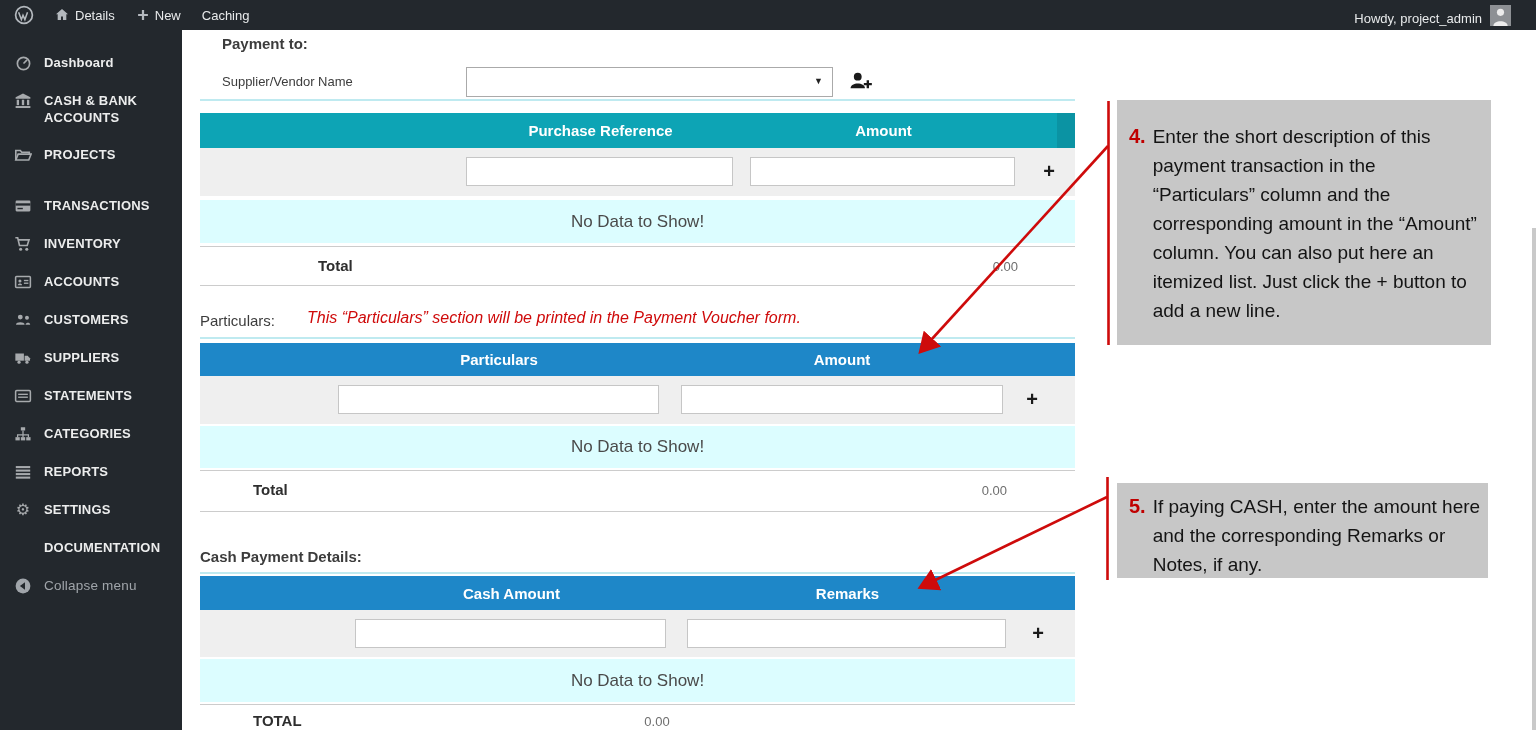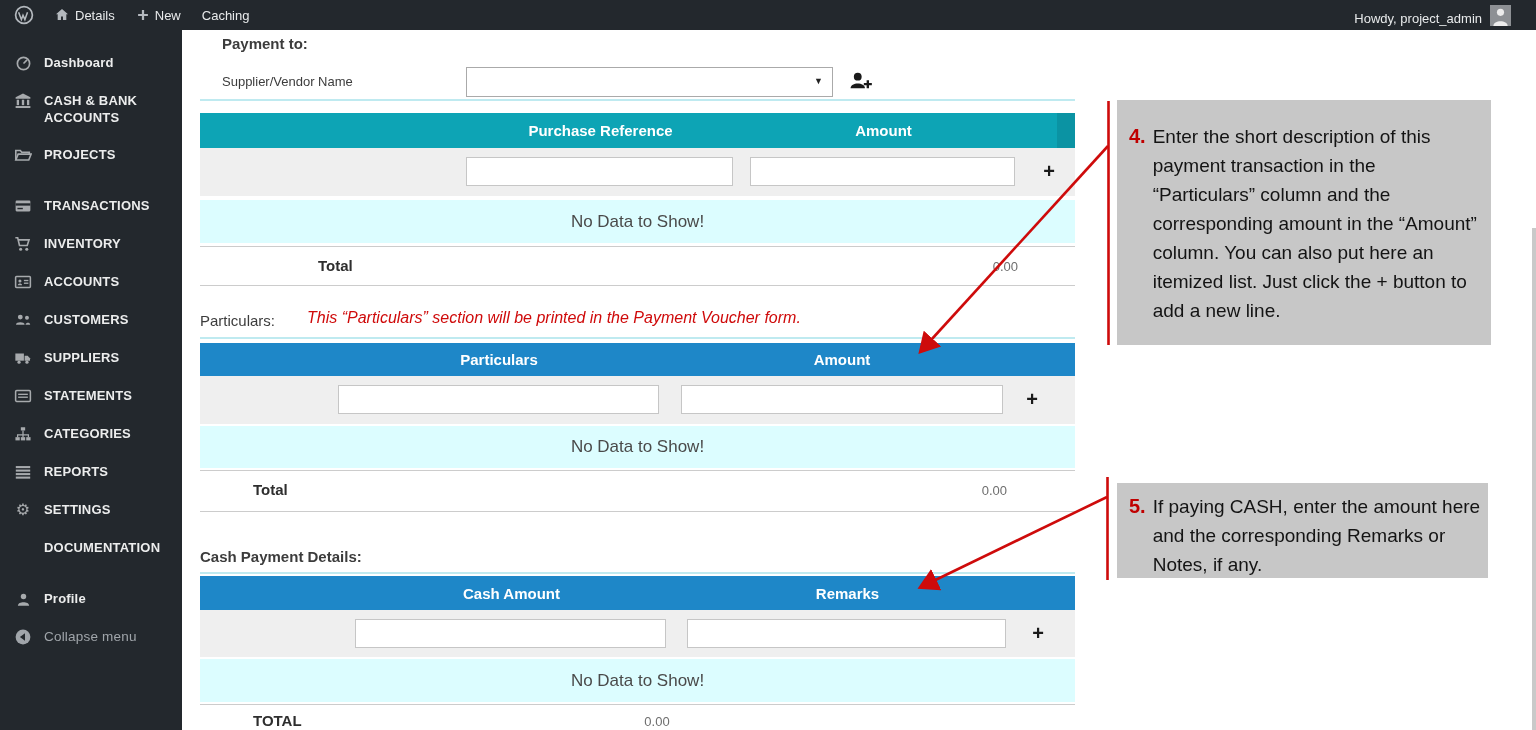--- a/index.html
+++ b/index.html
@@ -252,29 +252,20 @@
     <div class="s-item">
       <span class="s-icon">⚙</span>
       <span class="s-label">SETTINGS</span>
     </div>
 
     <div class="s-item">
       <span class="s-icon"></span>
       <span class="s-label">DOCUMENTATION</span>
     </div>
 
-    <div class="s-item gap-top">
-      <span class="s-icon">
-        <svg width="17" height="17" viewBox="0 0 20 20" fill="#a7aaad">
-            <circle cx="10" cy="6.4" r="3.2"></circle>
-            <path d="M3.4 17.4c0-5.4 13.2-5.4 13.2 0z"></path>
-          </svg>
-      </span>
-      <span class="s-label mixed">Profile</span>
-    </div>
 
     <div class="s-item dim">
       <span class="s-icon">
         <svg width="18" height="18" viewBox="0 0 20 20">
             <circle cx="10" cy="10" r="8.2" fill="#a0a5aa"></circle>
             <path d="M12.2 5.8 6.6 10l5.6 4.2z" fill="#23282d"></path>
           </svg>
       </span>
       <span class="s-label">Collapse menu</span>
     </div>

